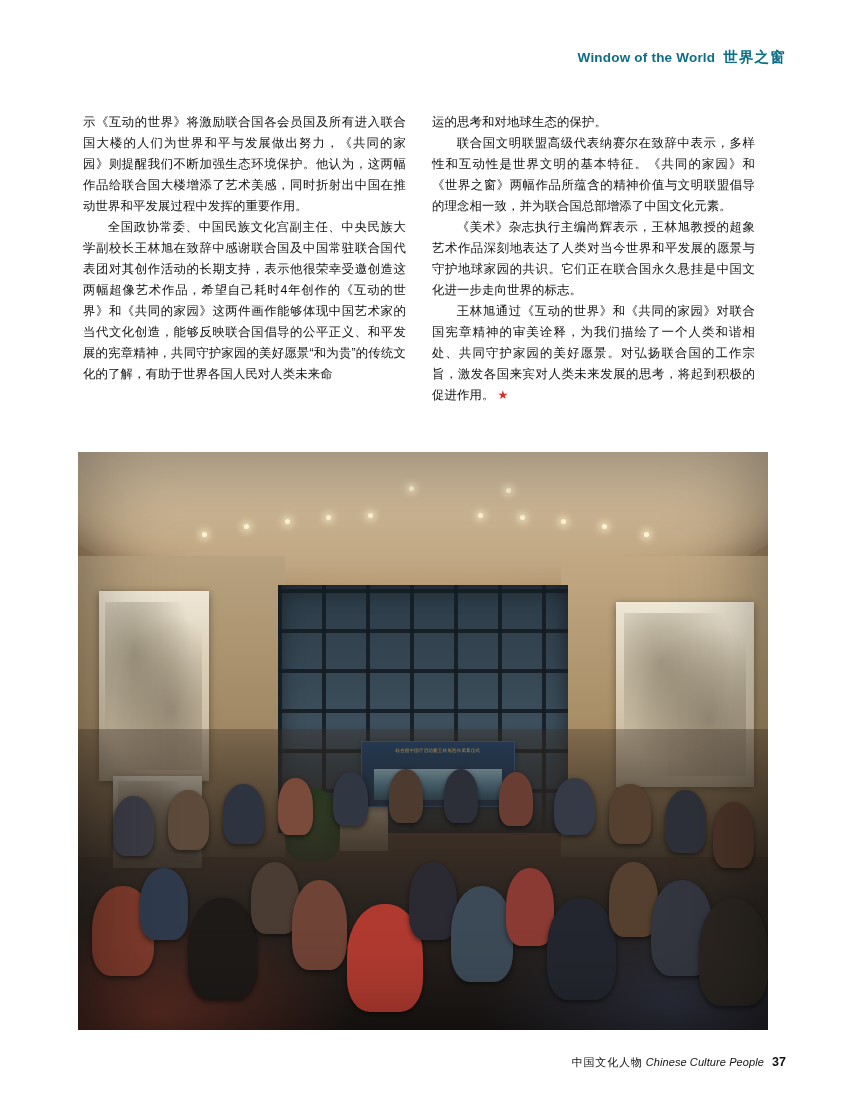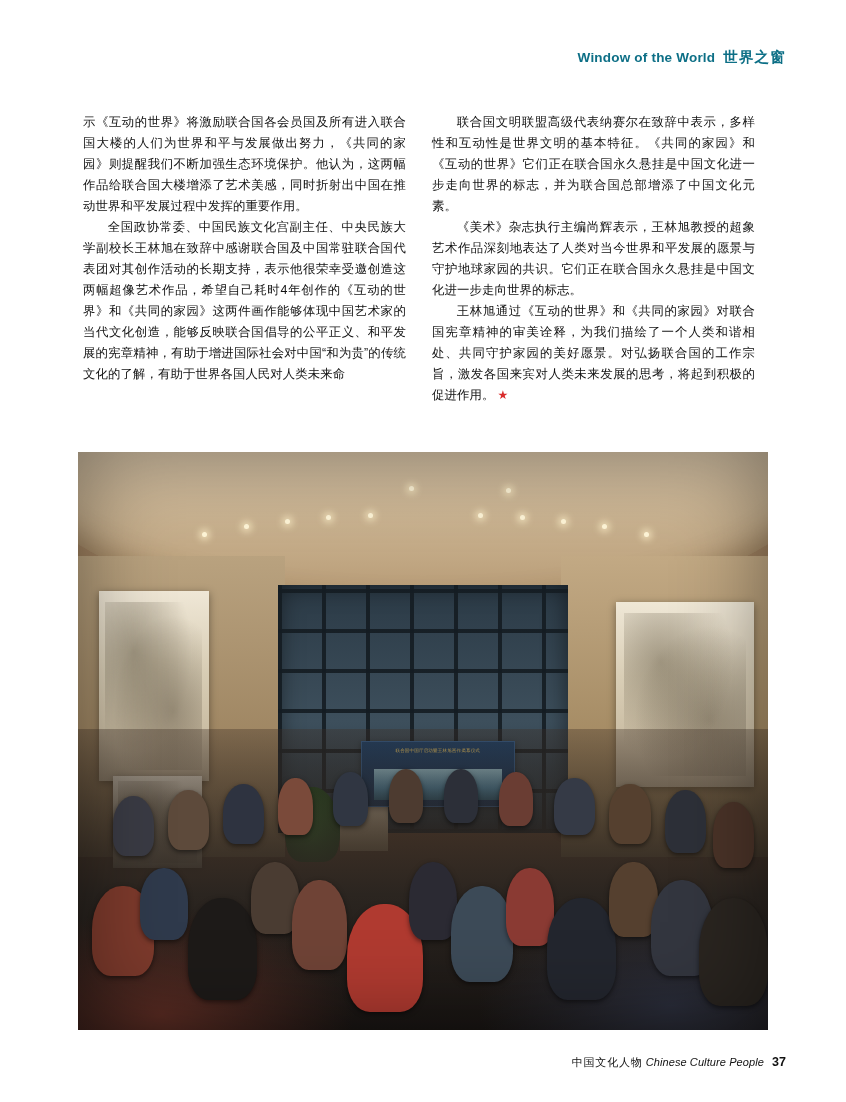--- a/index.html
+++ b/index.html
@@ -239,24 +239,25 @@
 <div class="page">
 
   <div class="header">
     <span>Window of the World</span>
     <span class="cn">世界之窗</span>
   </div>
 
   <div class="columns">
     <div class="col">
       <p>示《互动的世界》将激励联合国各会员国及所有进入联合国大楼的人们为世界和平与发展做出努力，《共同的家园》则提醒我们不断加强生态环境保护。他认为，这两幅作品给联合国大楼增添了艺术美感，同时折射出中国在推动世界和平发展过程中发挥的重要作用。</p>
-      <p class="indent">全国政协常委、中国民族文化宫副主任、中央民族大学副校长王林旭在致辞中感谢联合国及中国常驻联合国代表团对其创作活动的长期支持，表示他很荣幸受邀创造这两幅超像艺术作品，希望自己耗时4年创作的《互动的世界》和《共同的家园》这两件画作能够体现中国艺术家的当代文化创造，能够反映联合国倡导的公平正义、和平发展的宪章精神，有助于增进国际社会对中国“和为贵”的传统文化的了解，有助于世界各国人民对人类未来命</p>
+      <p class="indent">全国政协常委、中国民族文化宫副主任、中央民族大学副校长王林旭在致辞中感谢联合国及中国常驻联合国代表团对其创作活动的长期支持，表示他很荣幸受邀创造这两幅超像艺术作品，希望自己耗时4年创作的《互动的世界》和《共同的家园》这两件画作能够体现中国艺术家的当代文化创造，能够反映联合国倡导的公平正义、和平发展的宪章精神，共同守护家园的美好愿景“和为贵”的传统文化的了解，有助于世界各国人民对人类未来命</p>
     </div>
     <div class="col">
-      <p class="indent">联合国文明联盟高级代表纳赛尔在致辞中表示，多样性和互动性是世界文明的基本特征。《共同的家园》和《互动的世界》它们正在联合国永久悬挂是中国文化进一步走向世界的标志，并为联合国总部增添了中国文化元素。</p>
+      <p>运的思考和对地球生态的保护。</p>
+      <p class="indent">联合国文明联盟高级代表纳赛尔在致辞中表示，多样性和互动性是世界文明的基本特征。《共同的家园》和《世界之窗》两幅作品所蕴含的精神价值与文明联盟倡导的理念相一致，并为联合国总部增添了中国文化元素。</p>
       <p class="indent">《美术》杂志执行主编尚辉表示，王林旭教授的超象艺术作品深刻地表达了人类对当今世界和平发展的愿景与守护地球家园的共识。它们正在联合国永久悬挂是中国文化进一步走向世界的标志。</p>
       <p class="indent"><span>王林旭通过《互动的世界》和《共同的家园》对联合国宪章精神的审美诠释，为我们描绘了一个人类和谐相处、共同守护家园的美好愿景。对弘扬联合国的工作宗旨，激发各国来宾对人类未来发展的思考，将起到积极的促进作用。</span><span class="star">★</span></p>
     </div>
   </div>
 
   <div class="photo-wrap">
     <div class="photo">
       <div class="ph-ceiling"></div>
       <div class="ph-ceil-curve"></div>
       <div class="ph-lights">

